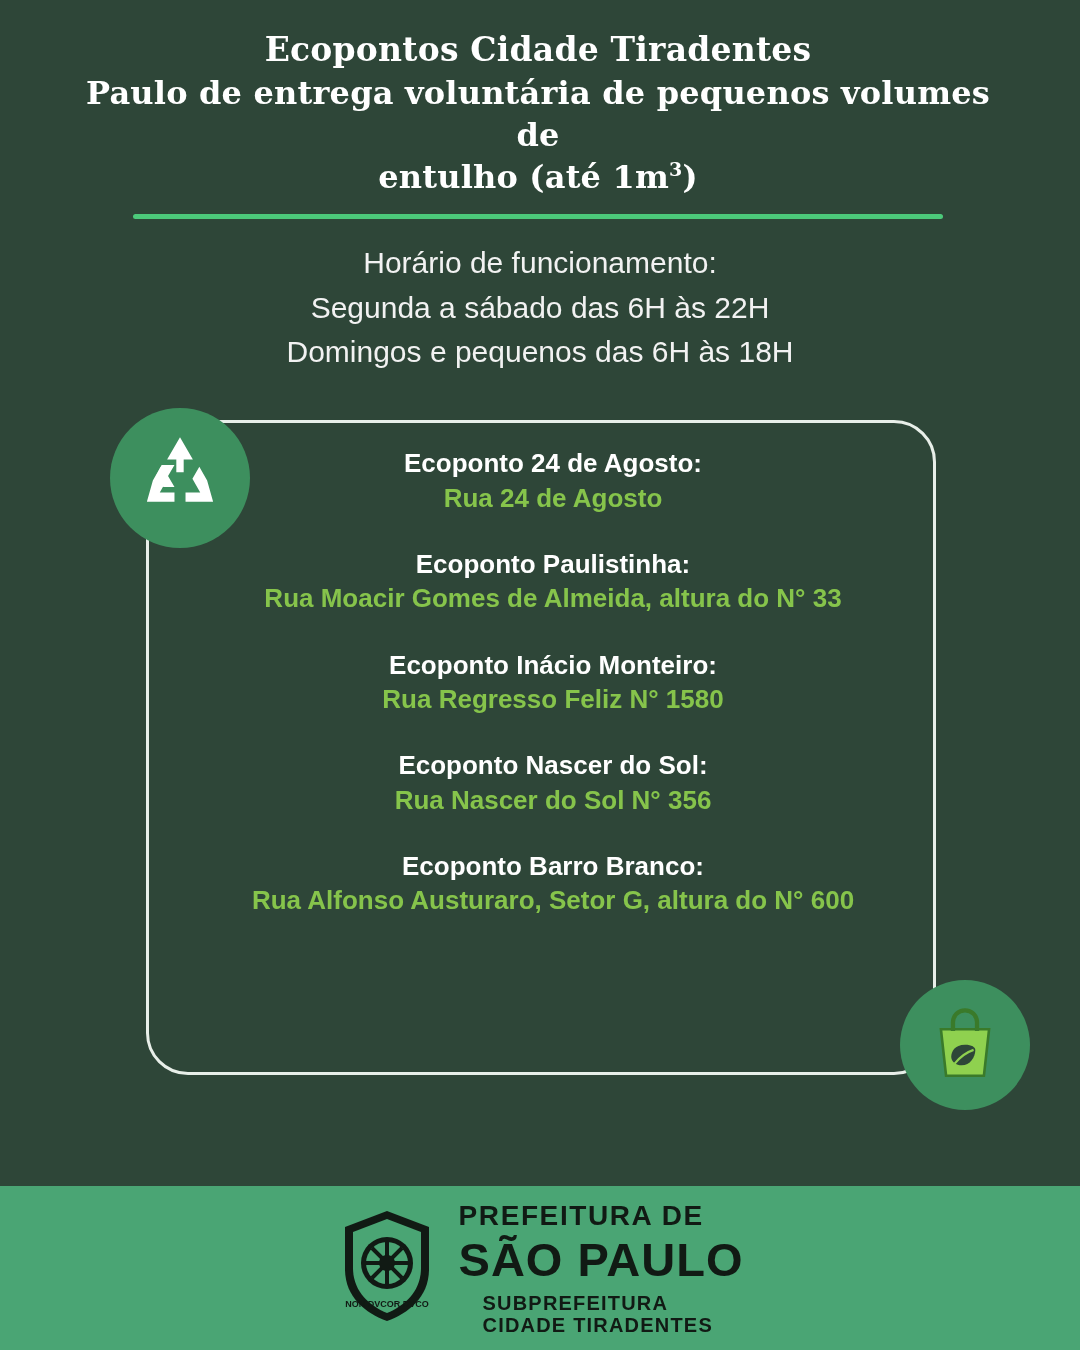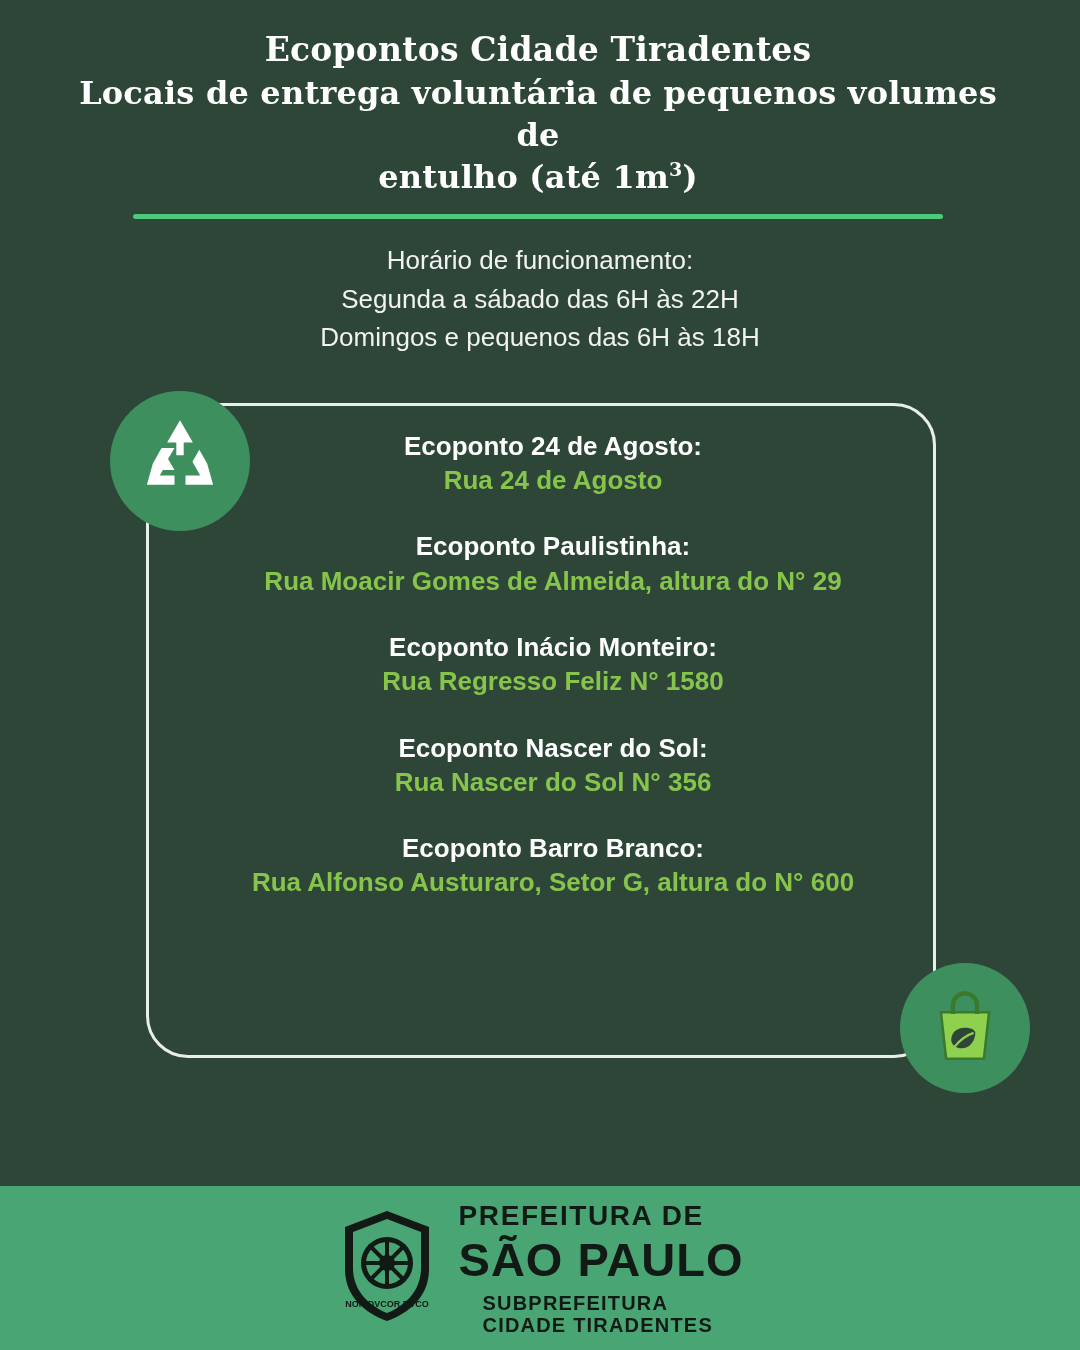--- a/index.html
+++ b/index.html
@@ -41,21 +41,21 @@
     margin: 16px auto 0 auto;
     width: 810px;
     border-radius: 3px;
   }
 
   
   .hours {
     text-align: center;
     margin-top: 22px;
     color: #f2f2f2;
-    font-size: 26px;
+    font-size: 30px;
     line-height: 1.48;
     font-weight: 400;
   }
 
   
   .card-wrap {
     position: relative;
     margin: 34px 0 0 0;
     height: 690px;
   }
@@ -163,21 +163,21 @@
     margin-left: 24px;
   }
   .sub1 { margin-top: 10px; }
   .sub2 { margin-top: 2px; }
 </style>
 </head>
 <body>
 
 <div class="header">
   <div class="title-line">Ecopontos Cidade Tiradentes</div>
-  <div class="title-line sub">Locais de entrega voluntária de pequenos volumes de</div>
+  <div class="title-line sub">Paulo de entrega voluntária de pequenos volumes de</div>
   <div class="title-line sub">
     <span>entulho (até 1m</span><sup>3</sup><span>)</span>
   </div>
   <div class="divider"></div>
 </div>
 
 <div class="hours">
   <div>Horário de funcionamento:</div>
   <div>Segunda a sábado das 6H às 22H</div>
   <div>Domingos e pequenos das 6H às 18H</div>
@@ -203,21 +203,21 @@
 
   <div class="card-inner">
 
     <div class="entry">
       <div class="entry-name">Ecoponto 24 de Agosto:</div>
       <div class="entry-addr">Rua 24 de Agosto</div>
     </div>
 
     <div class="entry">
       <div class="entry-name">Ecoponto Paulistinha:</div>
-      <div class="entry-addr">Rua Moacir Gomes de Almeida, altura do N° 29</div>
+      <div class="entry-addr">Rua Moacir Gomes de Almeida, altura do N° 33</div>
     </div>
 
     <div class="entry">
       <div class="entry-name">Ecoponto Inácio Monteiro:</div>
       <div class="entry-addr">Rua Regresso Feliz N° 1580</div>
     </div>
 
     <div class="entry">
       <div class="entry-name">Ecoponto Nascer do Sol:</div>
       <div class="entry-addr">Rua Nascer do Sol N° 356</div>

